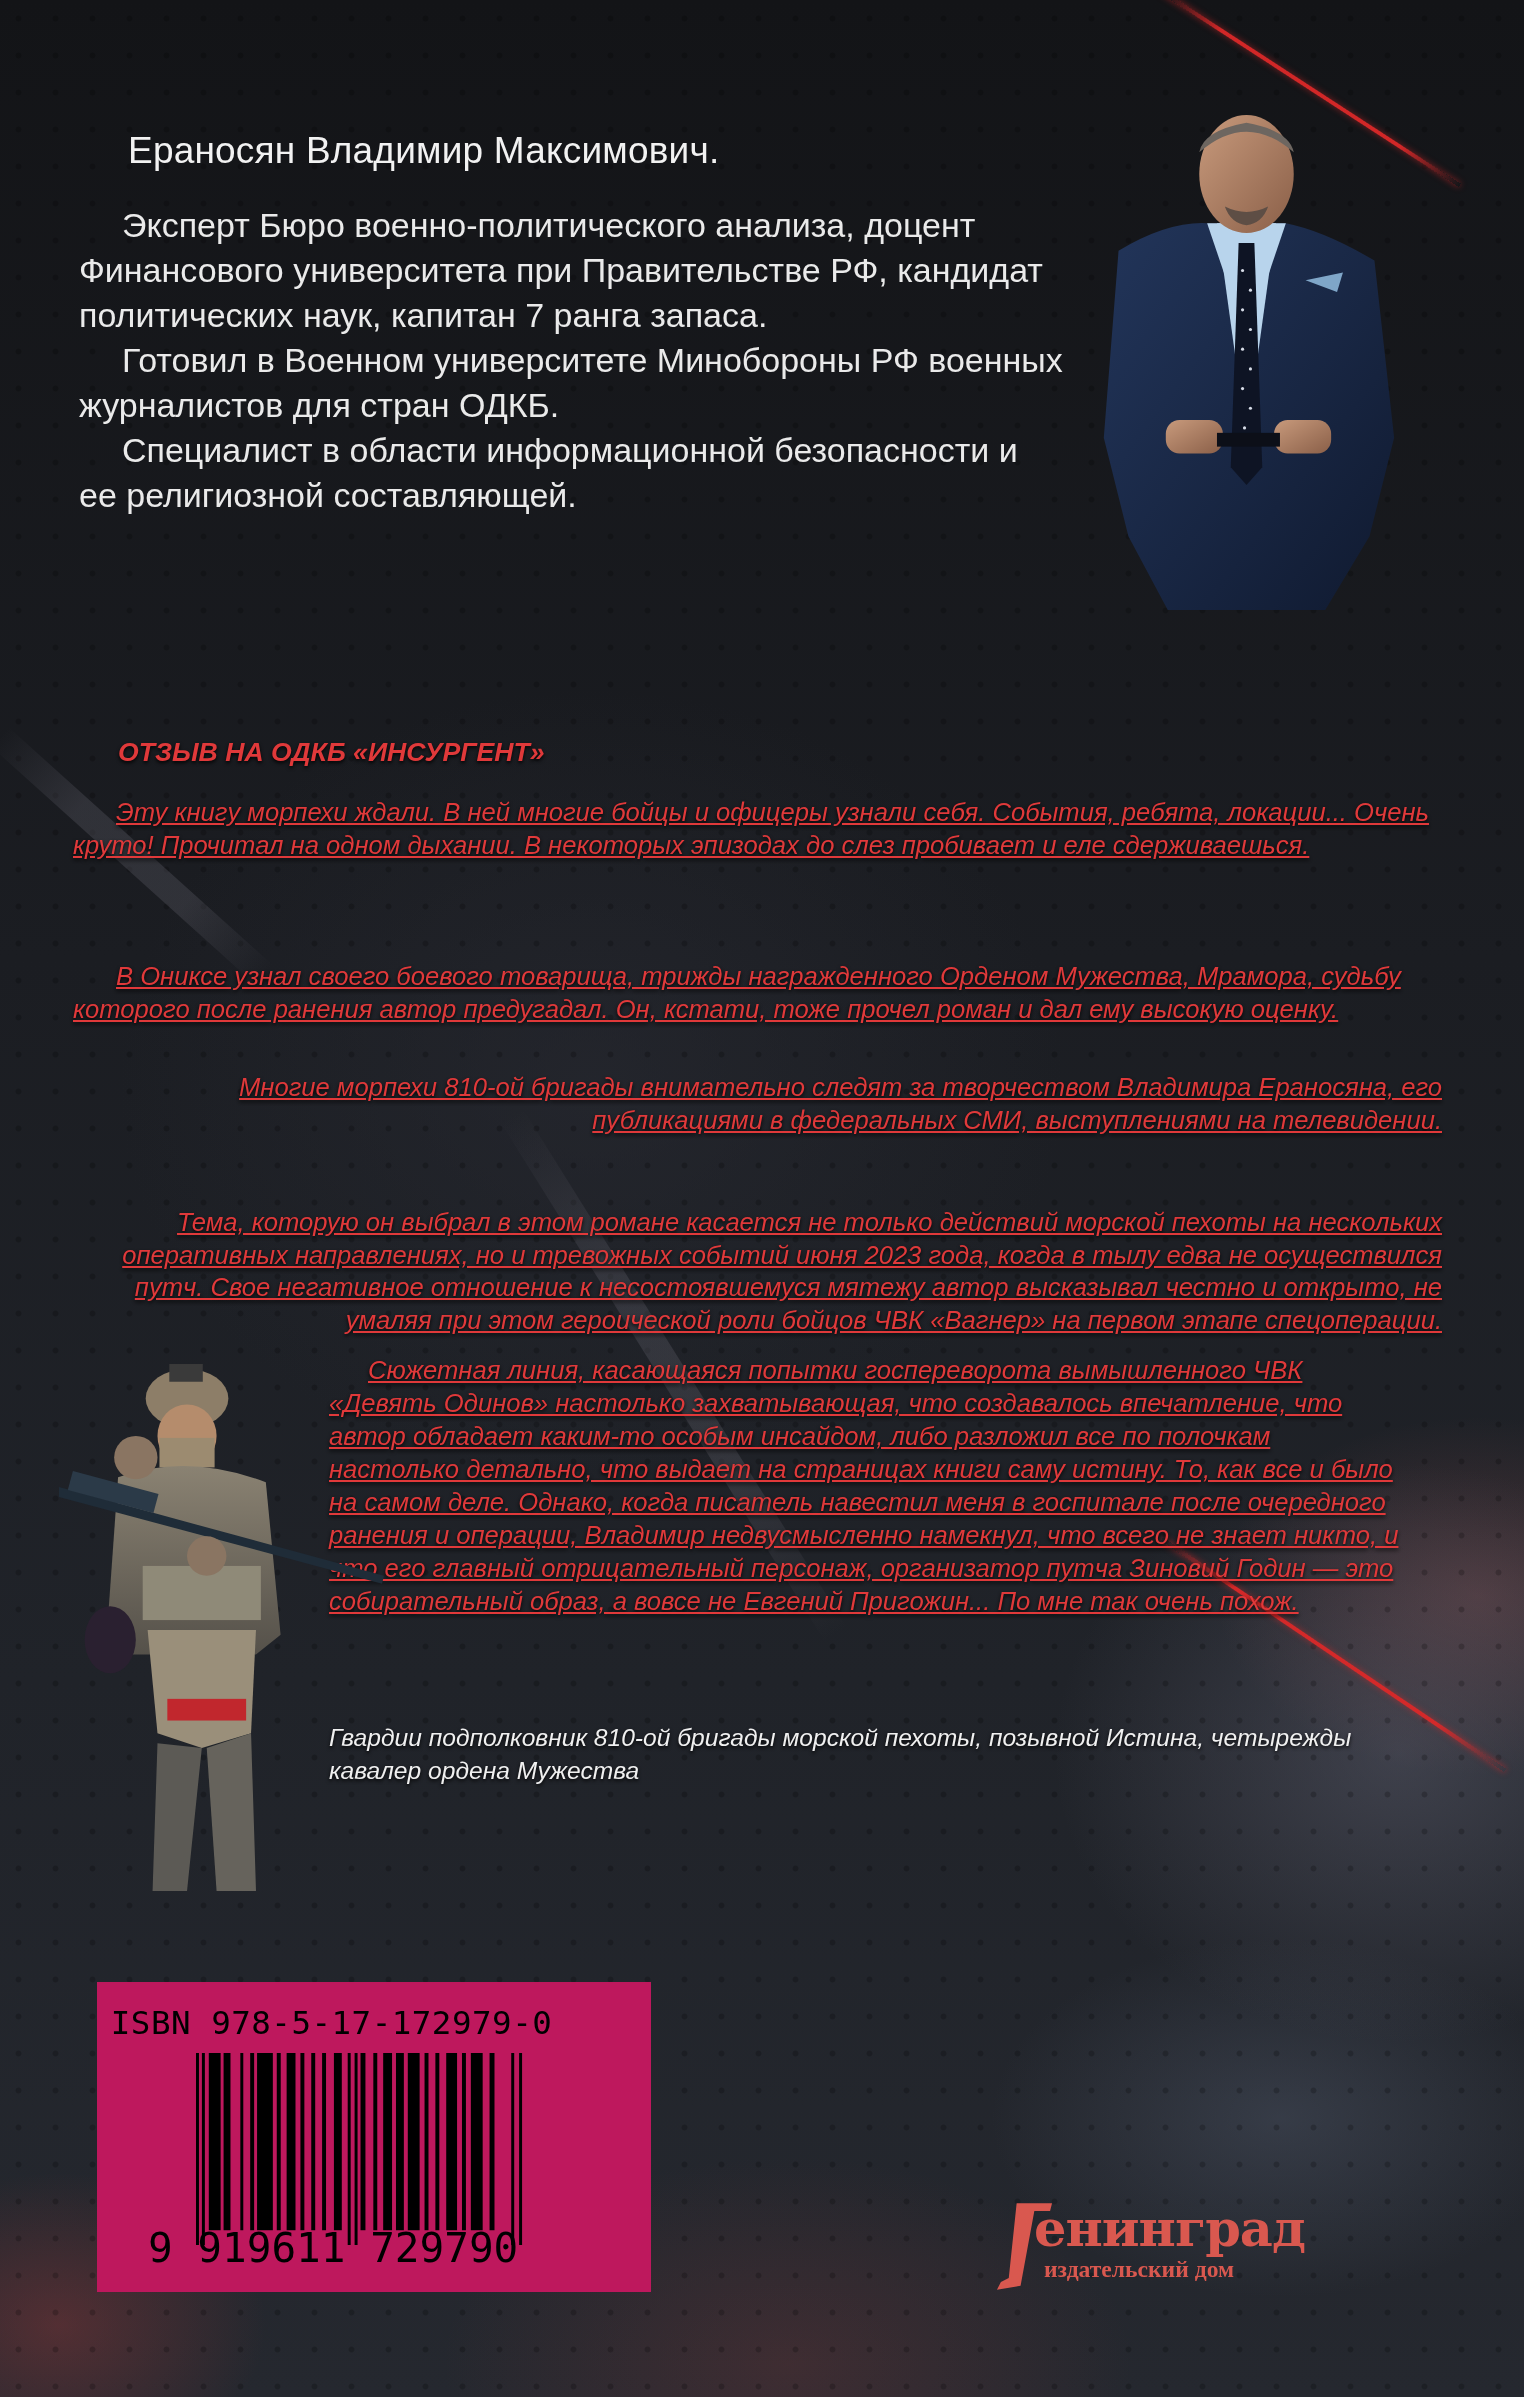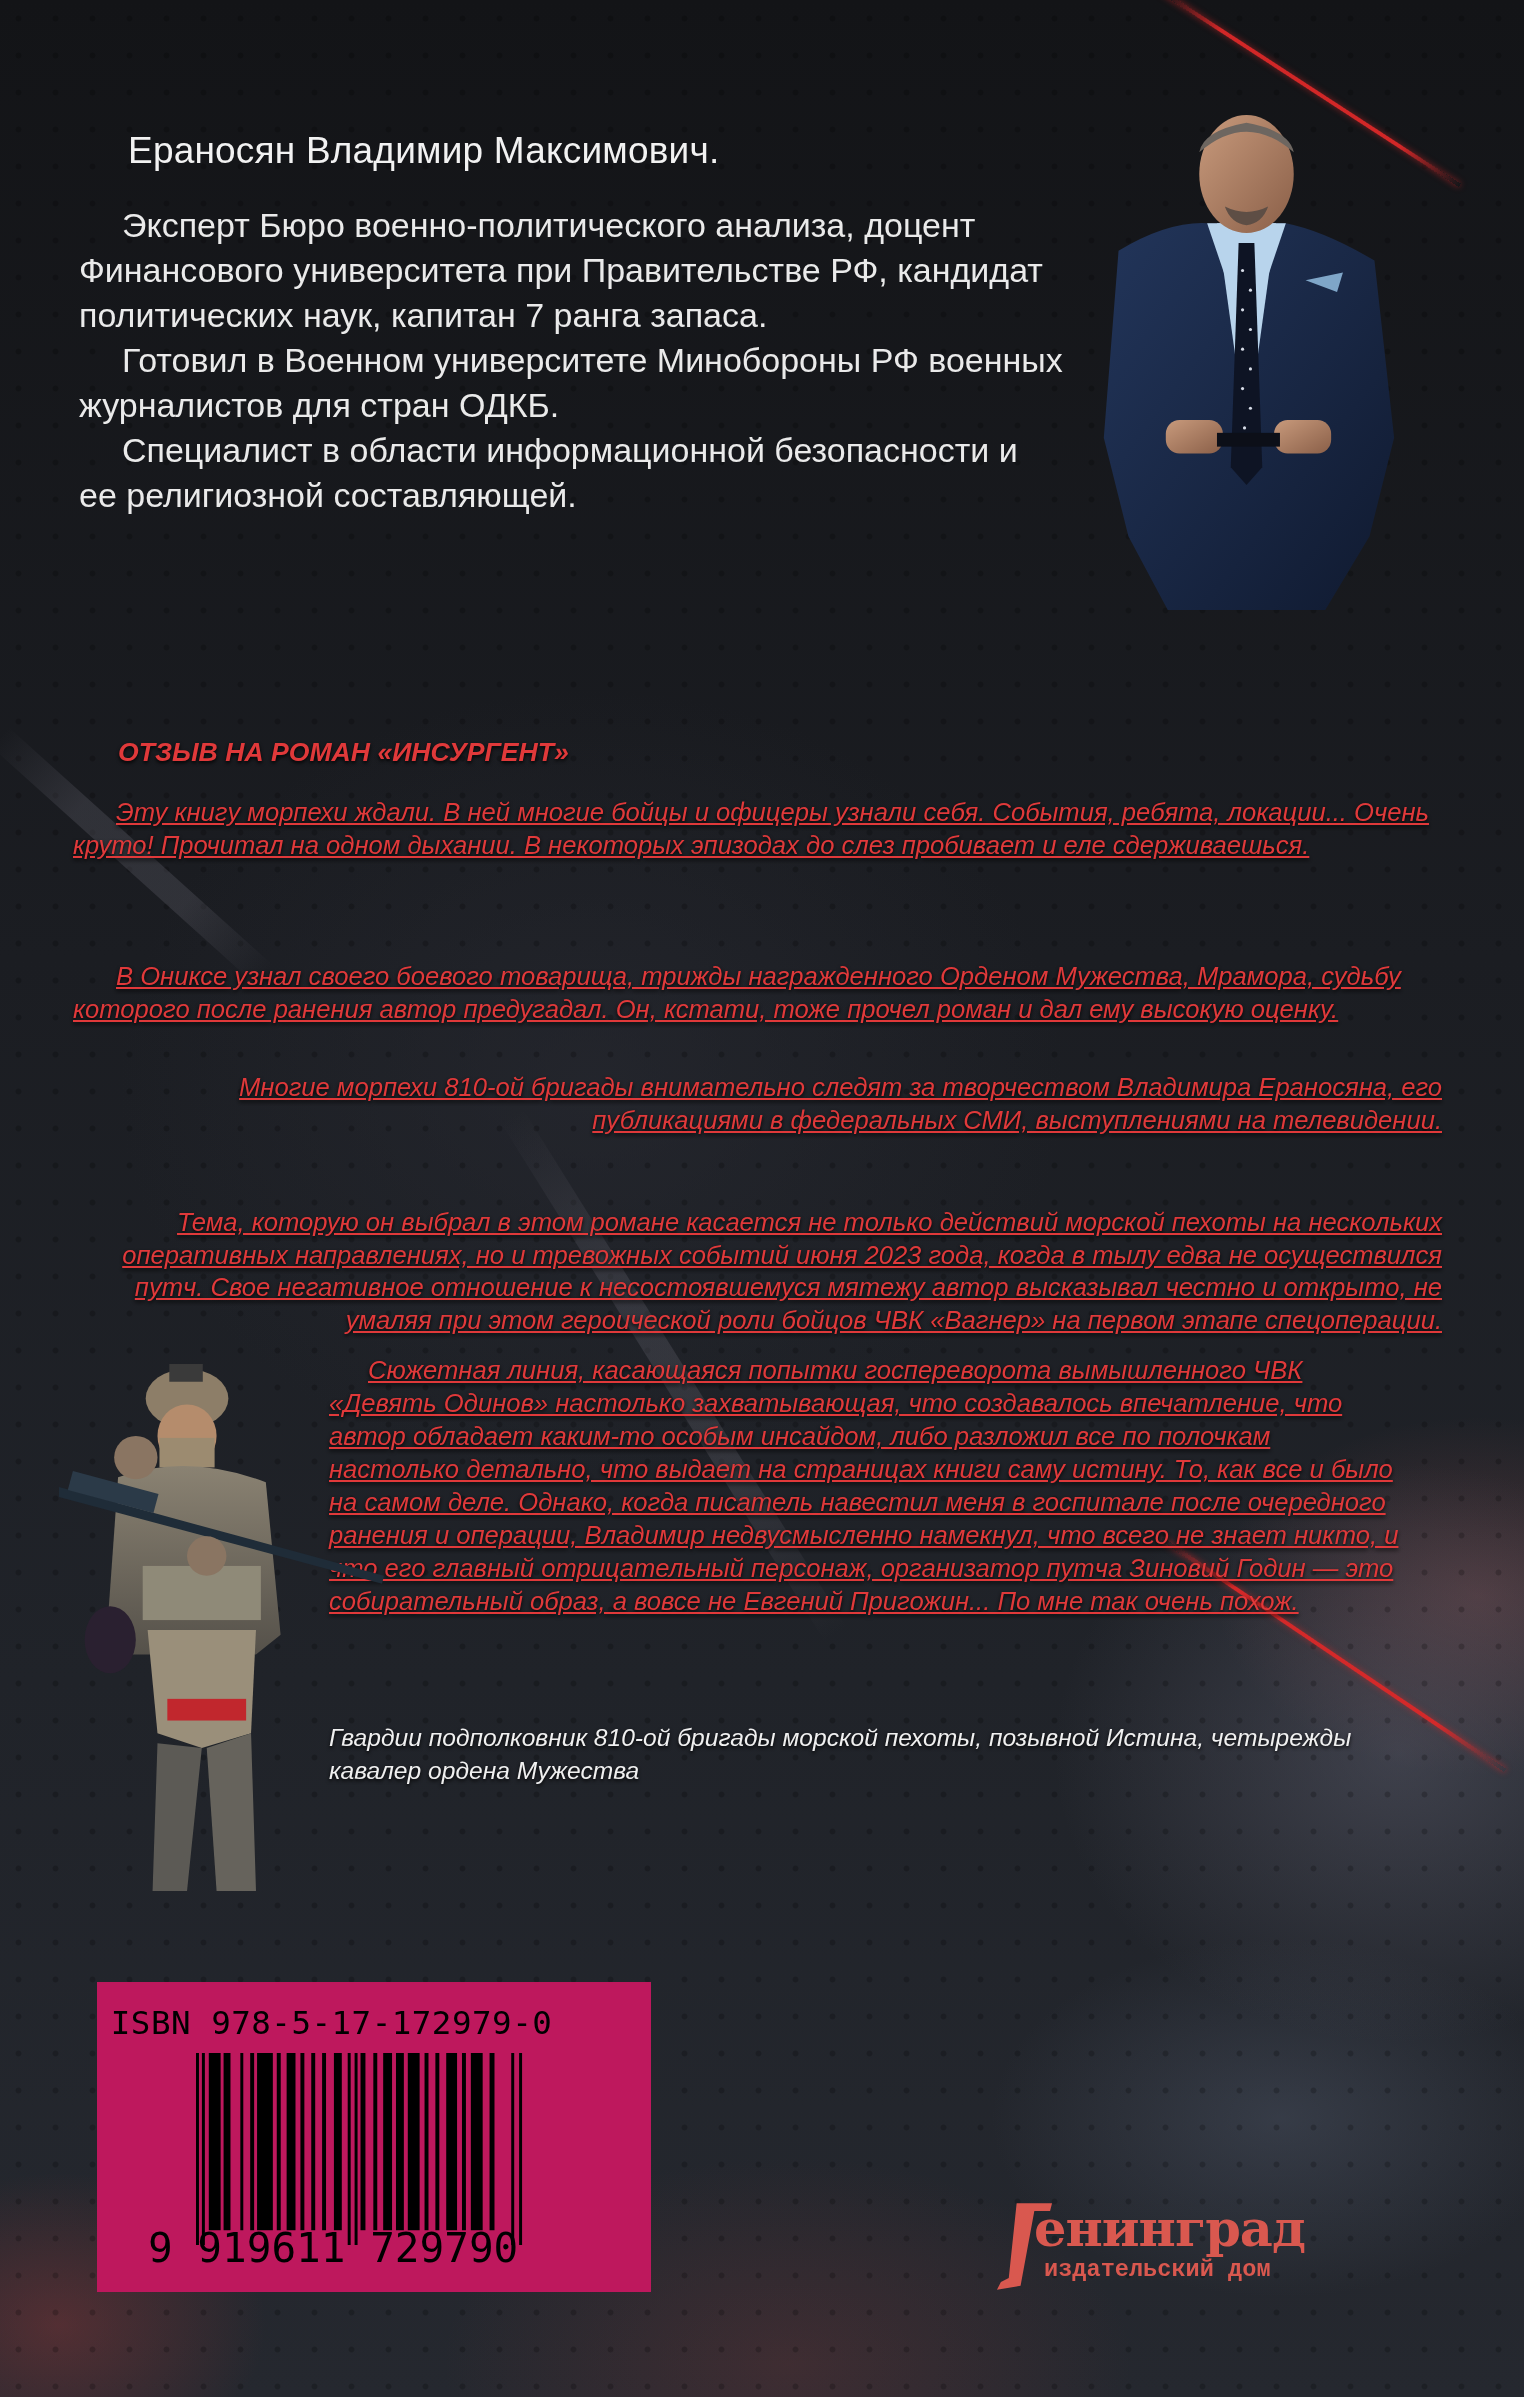--- a/index.html
+++ b/index.html
@@ -95,21 +95,21 @@
 
   
   .logo { position: absolute; left: 995px; top: 2199px; width: 364px; height: 95px; }
   .logo-main {
     position: absolute; left: 39px; top: 2px;
     font-family: "DejaVu Serif", "Liberation Serif", serif; font-weight: bold;
     font-size: 51px; color: #d9584f; letter-spacing: -1px; line-height: 55px;
   }
   .logo-sub {
     position: absolute; left: 49px; top: 57px;
-    font-family: Liberation Mono, monospace; font-weight: bold;
+    font-family: Liberation Serif, serif; font-weight: bold;
     font-size: 23.6px; color: #d9584f; letter-spacing: 0px; line-height: 27.6px;
   }
 </style>
 </head>
 <body>
 
 <div class="bg"></div>
 <div class="dots"></div>
 
 <div class="streak" style="left:1162px;top:-9.9px;width:355px;transform:rotate(33deg);"></div>
@@ -152,21 +152,21 @@
   </g>
   <path d="M230 170 L268 162 L262 182 Z" fill="#7fa6c8"></path>
   <ellipse cx="170" cy="62" rx="48" ry="60" fill="url(#skin)"></ellipse>
   <path d="M122 40 Q170 -2 218 40 Q214 18 170 10 Q126 18 122 40 Z" fill="#6d6660"></path>
   <path d="M148 95 Q170 106 192 95 Q186 112 170 114 Q154 112 148 95 Z" fill="#5e4e45"></path>
   <rect x="88" y="312" width="58" height="34" rx="14" fill="url(#skin)"></rect>
   <rect x="198" y="312" width="58" height="34" rx="14" fill="url(#skin)"></rect>
   <rect x="140" y="325" width="64" height="14" fill="#0c0f18"></rect>
 </svg>
 
-<div class="review-title">ОТЗЫВ НА РОМАН «ИНСУРГЕНТ»</div>
+<div class="review-title">ОТЗЫВ НА ОДКБ «ИНСУРГЕНТ»</div>
 <div class="review p1">
   <p>Эту книгу морпехи ждали. В ней многие бойцы и офицеры узнали себя. События, ребята, локации... Очень круто! Прочитал на одном дыхании. В некоторых эпизодах до слез пробивает и еле сдерживаешься.</p>
 </div>
 <div class="review p2">
   <p>В Ониксе узнал своего боевого товарища, трижды награжденного Орденом Мужества, Мрамора, судьбу которого после ранения автор предугадал. Он, кстати, тоже прочел роман и дал ему высокую оценку.</p>
 </div>
 <div class="review p3">
   <p>Многие морпехи 810-ой бригады внимательно следят за творчеством Владимира Ераносяна, его публикациями в федеральных СМИ, выступлениями на телевидении.</p>
 </div>
 <div class="review p4">

